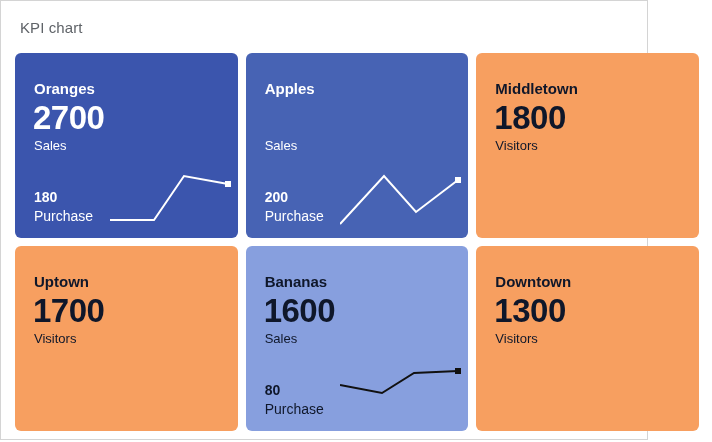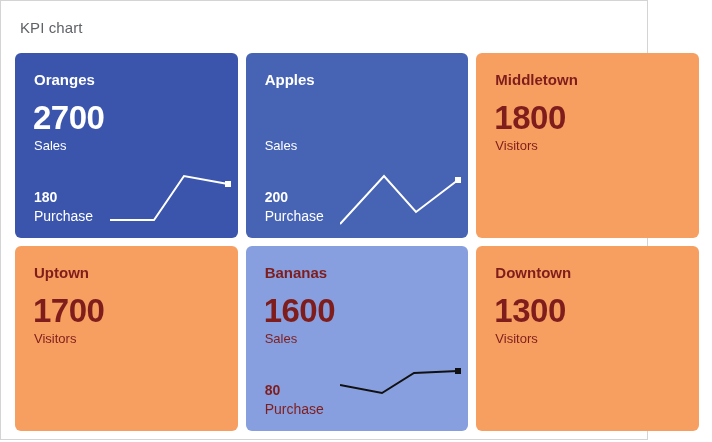--- a/index.html
+++ b/index.html
@@ -46,21 +46,21 @@
   }
   .kpi-tile {
     position: relative;
     border-radius: 6px;
     overflow: hidden;
     box-sizing: border-box;
   }
   .tile-title {
     position: absolute;
     left: 19px;
-    top: 19px;
+    top: 28px;
     font-size: 15px;
     font-weight: bold;
     white-space: nowrap;
     line-height: 1;
   }
   .tile-value {
     position: absolute;
     left: 18px;
     top: 48px;
     font-size: 33px;
@@ -95,21 +95,21 @@
     white-space: nowrap;
     margin-top: 24px;
   }
   .spark-svg {
     position: absolute;
     right: 0;
     bottom: 0;
     display: block;
   }
   .light-text { color: #ffffff; }
-  .dark-text  { color: #7f1d1d; }
+  .dark-text  { color: #0f172a; }
 </style>
 </head>
 <body>
 
 <div id="kpi-card">
 
   <div id="card-title">KPI chart</div>
 
   <div id="tile-grid">
       <div class="kpi-tile" style="background: rgb(59, 85, 173);">

